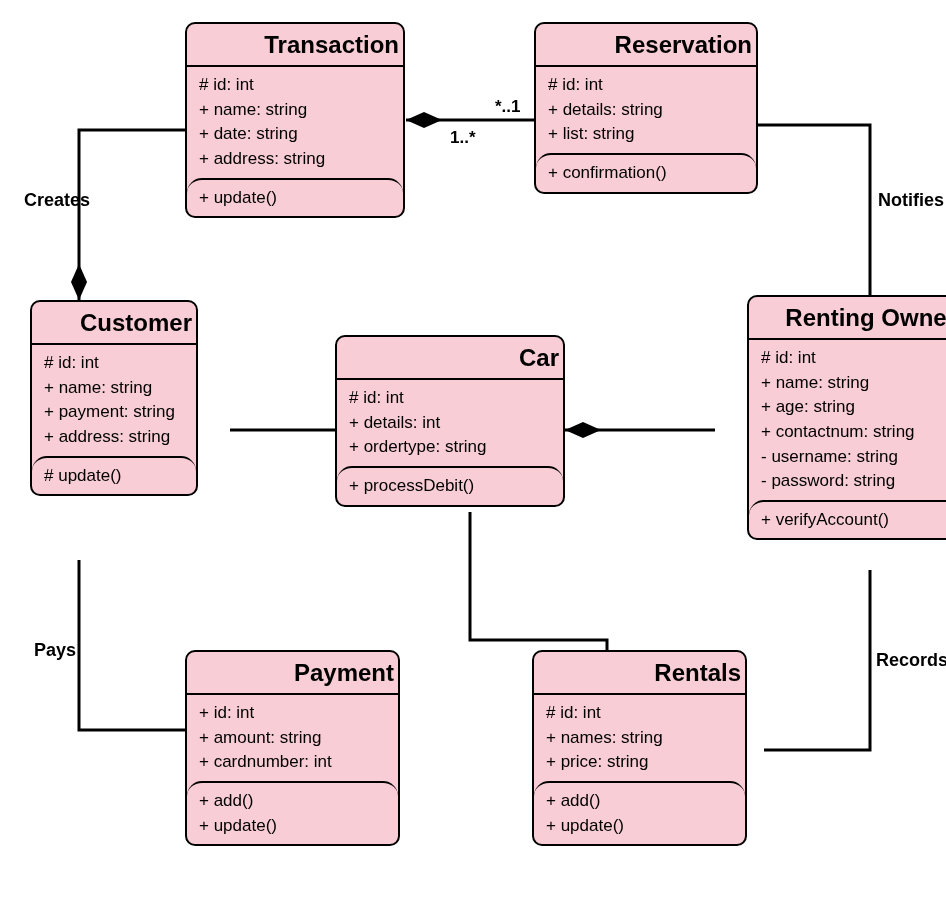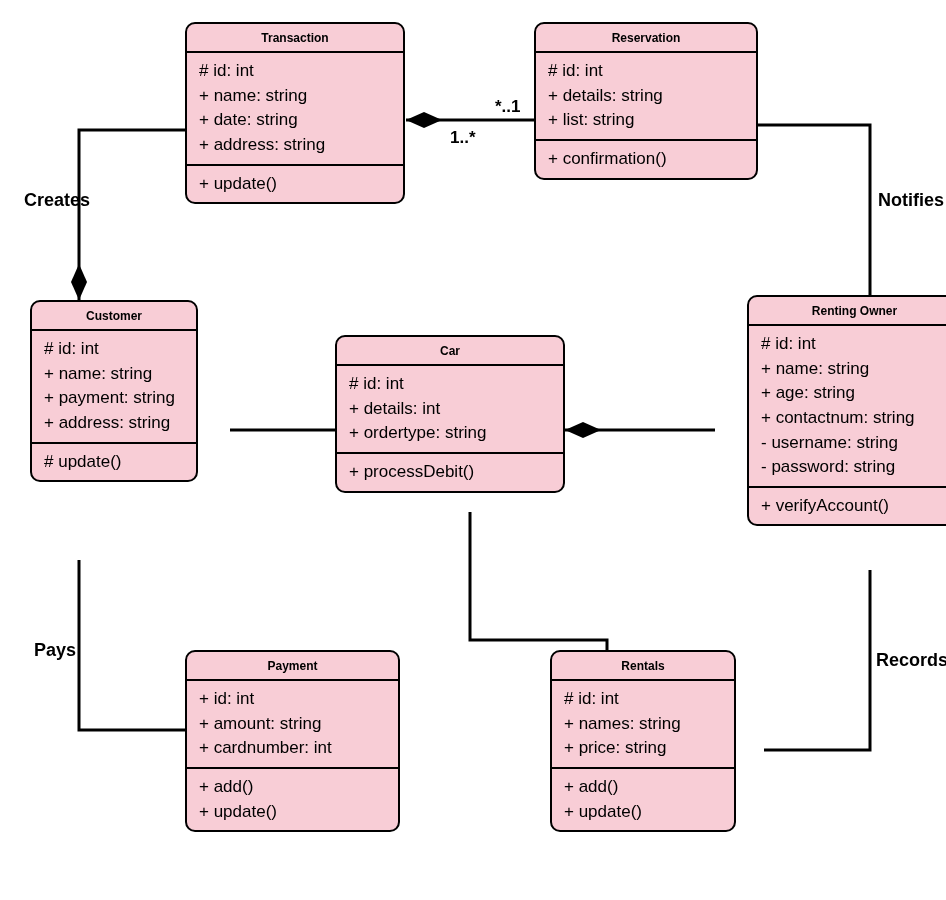--- a/index.html
+++ b/index.html
@@ -14,32 +14,33 @@
   }
   .class-box {
     position: absolute;
     background: #f8cdd6;
     border: 2.5px solid #000;
     border-radius: 10px;
     box-sizing: border-box;
   }
   .class-title {
     font-weight: bold;
-    font-size: 12px;
-    text-align: center;
+    font-size: 24px;
+    text-align: right;
     padding: 7px 4px 6px 4px;
     border-bottom: 2px solid #000;
   }
   .class-section {
     padding: 6px 9px 6px 12px;
     font-size: 17px;
     line-height: 1.45;
   }
   .class-section + .class-section {
     border-top: 2px solid #000;
+    border-radius: 15px;
   }
   svg.overlay {
     position: absolute;
     left: 0; top: 0;
     width: 946px;
     height: 900px;
     pointer-events: none;
   }
   .rel-label {
     position: absolute;
@@ -150,21 +151,21 @@
     <div>+ id: int</div>
     <div>+ amount: string</div>
     <div>+ cardnumber: int</div>
   </div>
   <div class="class-section">
     <div>+ add()</div>
     <div>+ update()</div>
   </div>
 </div>
 
-<div class="class-box" style="left:550px; top:650px; width:186px;">
+<div class="class-box" style="left:532px; top:650px; width:215px;">
   <div class="class-title">Rentals</div>
   <div class="class-section">
     <div># id: int</div>
     <div>+ names: string</div>
     <div>+ price: string</div>
   </div>
   <div class="class-section">
     <div>+ add()</div>
     <div>+ update()</div>
   </div>

